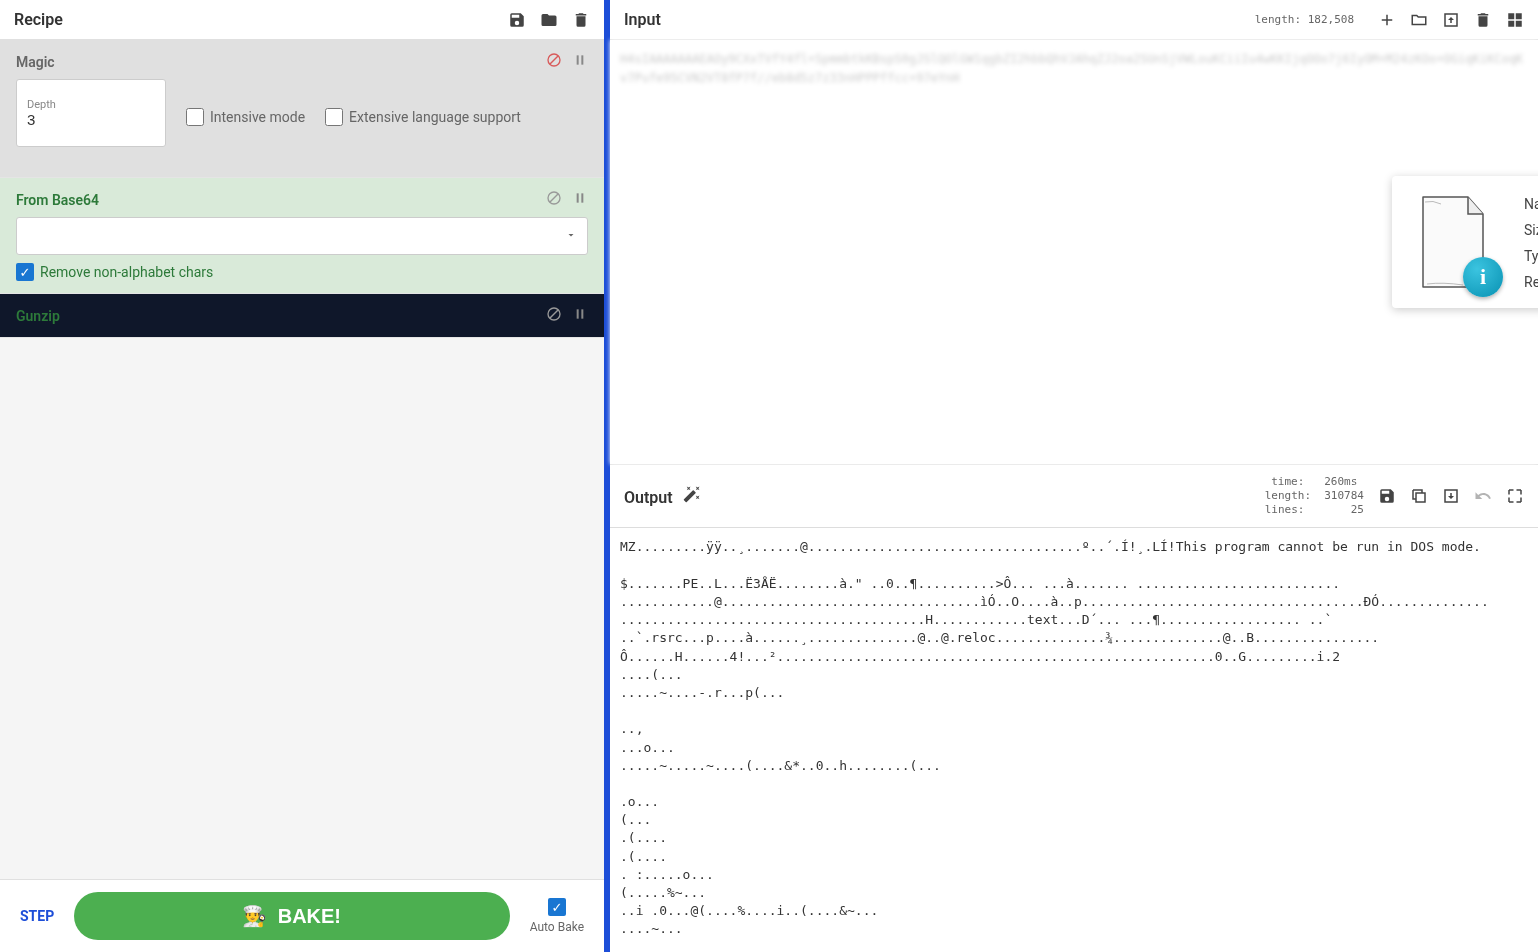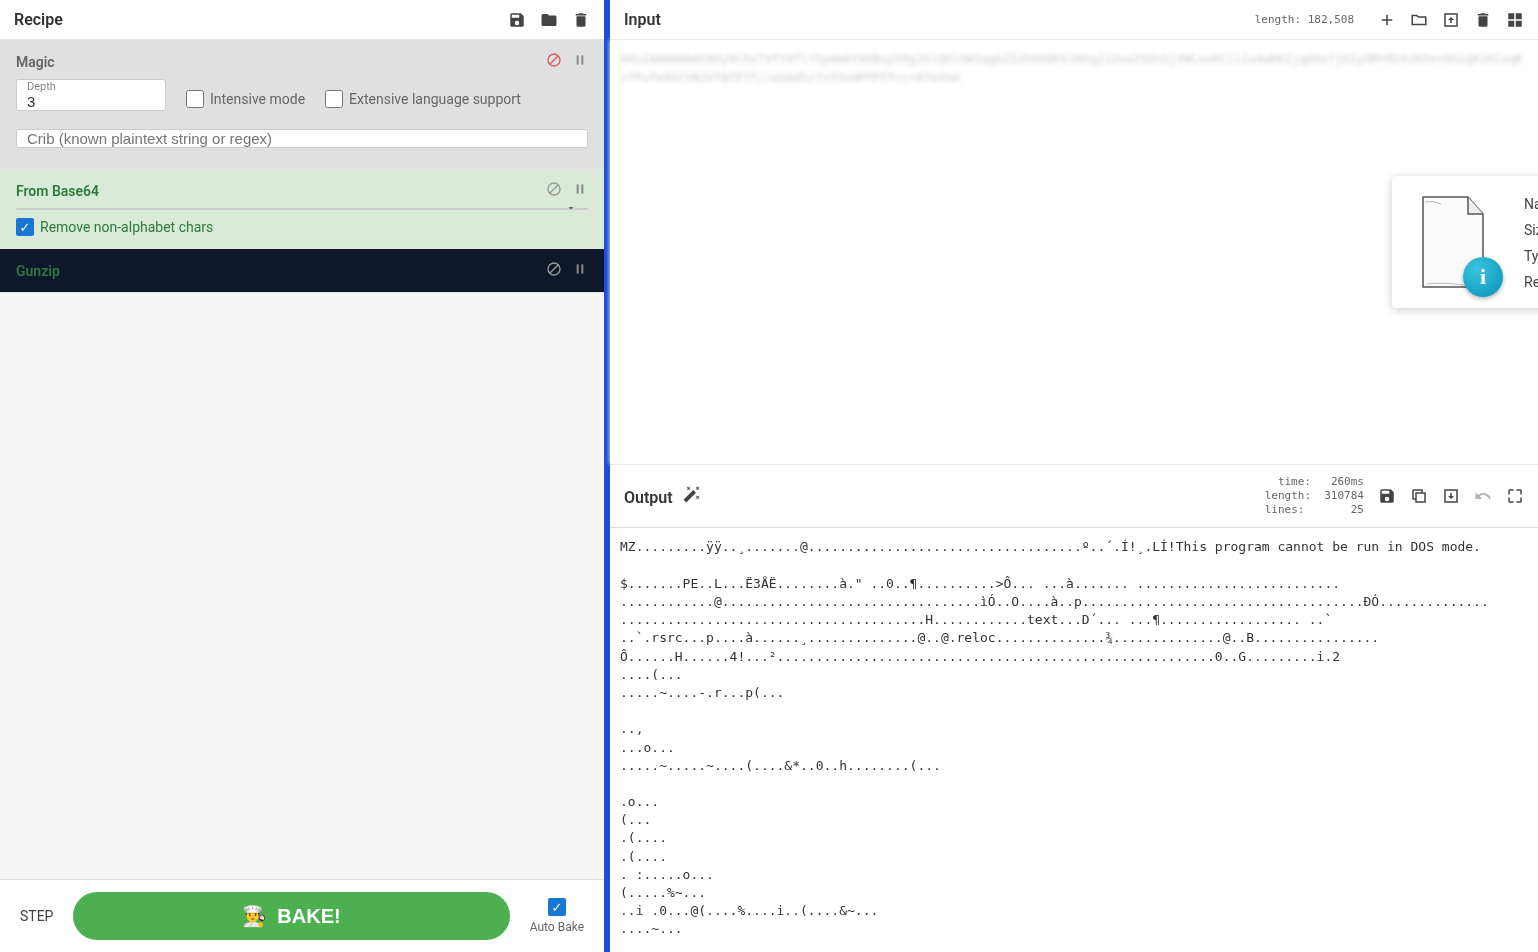--- a/index.html
+++ b/index.html
@@ -19,50 +19,50 @@
 .op { border-bottom: 1px solid #e5e5e5; padding: 12px 16px; }
 .op-magic { background: #e0e0e0; }
 .op-base64 { background: #d9ead9; }
 .op-gunzip { background: #0f172a; }
 .op-head { display: flex; align-items: center; justify-content: space-between; margin-bottom: 8px; }
 .op-title { font-weight: 600; color: #666; }
 .op-title-green { color: #2d7a3a; }
 .op-controls { display: flex; gap: 10px; align-items: center; }
 .op-controls svg { width: 16px; height: 16px; fill: #888; }
 
-.field { background: #fff; border: 1px solid #ccc; border-radius: 3px; padding: 0 10px; margin-bottom: 8px; }
+.field { background: #fff; border: 1px solid #ccc; border-radius: 3px; padding: 18px 10px; margin-bottom: 8px; }
 .field-sm { width: 150px; display: inline-block; }
 .field-label { font-size: 11px; color: #888; display: block; }
 .field-value { font-size: 15px; color: #333; border: none; outline: none; width: 100%; background: transparent; }
 .field-full { width: 100%; }
 .inline-row { display: flex; align-items: center; gap: 20px; }
 .chk { display: flex; align-items: center; gap: 6px; color: #666; }
 .chk input { width: 18px; height: 18px; }
 .select-wrap { position: relative; }
 .select-caret { position: absolute; right: 10px; top: 50%; transform: translateY(-50%); pointer-events:none; }
 
 .chk-green { color: #2d7a3a; }
 .checkbox-custom { width: 18px; height: 18px; background: #1976d2; border-radius: 2px; display: inline-flex; align-items: center; justify-content: center; color: #fff; font-size: 13px; }
 
 .bottom-bar { display: flex; align-items: center; gap: 20px; padding: 12px 20px; border-top: 1px solid #e0e0e0; background: #fff; }
-.step-btn { color: #404040; font-weight: 400; cursor: pointer; }
+.step-btn { color: #1d4ed8; font-weight: 700; cursor: pointer; }
 .bake-btn { flex: 1; background: #4caf50; color: #fff; font-size: 20px; font-weight: 700; padding: 12px; border-radius: 30px; border: none; cursor: pointer; display: flex; align-items: center; justify-content: center; gap: 10px; }
 .auto-bake { display: flex; flex-direction: column; align-items: center; gap: 4px; color: #666; font-size: 12px; }
 
 .input-meta { font-family: monospace; font-size: 11px; color: #666; margin-right: 10px; }
 .input-body { flex: 1; background: #fff; padding: 10px; font-family: monospace; font-size: 12px; color: #ccc; overflow: hidden; word-break: break-all; line-height: 1.6; filter: blur(2px); position: relative; }
 .input-body-text { user-select: none; }
 
 .popover { position: absolute; top: 176px; left: 782px; width: 366px; background: #fff; border-radius: 4px; box-shadow: 0 2px 10px rgba(0,0,0,0.2); padding: 16px; display: flex; gap: 16px; z-index: 10; }
 .popover-img { width: 100px; height: 100px; position: relative; }
 .popover-info { flex: 1; display: flex; flex-direction: column; gap: 10px; font-size: 14px; color: #444; padding-top: 4px; }
 
 .output-header { display: flex; align-items: center; padding: 10px 14px; border-top: 1px solid #ddd; border-bottom: 1px solid #ddd; }
 .output-title { font-weight: 600; font-size: 16px; display: flex; align-items: flex-end; gap: 10px; }
-.output-stats { margin-left: auto; font-family: monospace; font-size: 11px; color: #666; text-align: right; line-height: 1.3; margin-right: 14px; white-space: pre; }
+.output-stats { margin-left: auto; font-family: monospace; font-size: 11px; color: #666; text-align: center; line-height: 1.3; margin-right: 14px; white-space: pre; }
 .output-icons { display: flex; gap: 14px; align-items: center; }
 .output-body { flex: 1; background: #fff; padding: 10px; font-family: monospace; font-size: 13px; color: #333; overflow: auto; white-space: pre; line-height: 1.4; }
 
 .file-sketch { position: relative; width: 90px; height: 100px; }
 .file-sketch svg { width: 100%; height: 100%; }
 .info-badge { position: absolute; bottom: -5px; right: -5px; width: 40px; height: 40px; border-radius: 50%; background: radial-gradient(circle at 35% 30%, #3bc4e0, #0891b2); display: flex; align-items: center; justify-content: center; color: #fff; font-weight: bold; font-size: 22px; font-family: Georgia, serif; box-shadow: 0 2px 4px rgba(0,0,0,0.3); }
 
 .magic-wand svg { width:18px; height:18px; }
 </style>
 </head>
@@ -114,23 +114,20 @@
           </div>
           <label class="chk">
             <input type="checkbox" style="">
             <span>Intensive mode</span>
           </label>
           <label class="chk">
             <input type="checkbox" style="">
             <span>Extensive language support</span>
           </label>
         </div>
-        <div class="field field-full">
-          <input class="field-value" style="color: rgb(153, 153, 153);" placeholder="Crib (known plaintext string or regex)">
-        </div>
       </div>
 
       <div class="op op-base64">
         <div class="op-head">
           <span class="op-title op-title-green">From Base64</span>
           <div class="op-controls">
             <span><svg viewBox="0 0 24 24">
                   <circle cx="12" cy="12" r="9" fill="none" stroke="#999" stroke-width="2"></circle>
                   <line x1="6" y1="18" x2="18" y2="6" stroke="#999" stroke-width="2"></line>
                 </svg></span>

